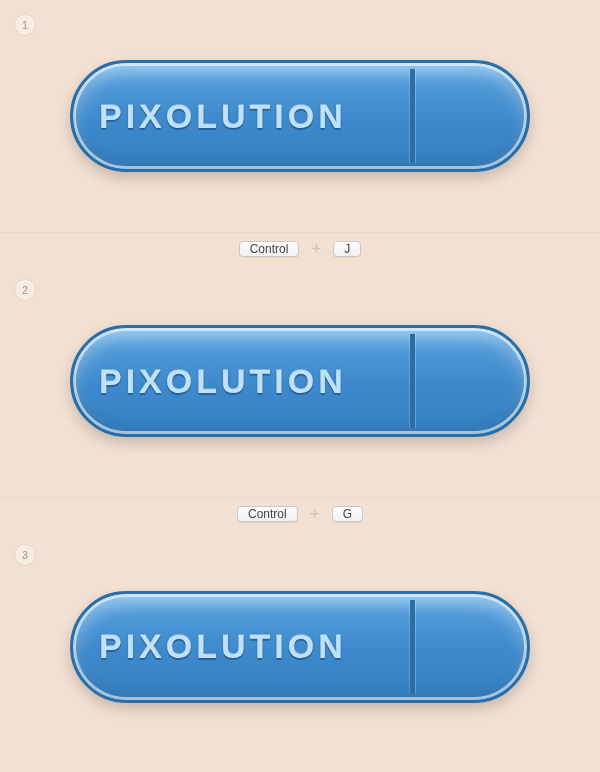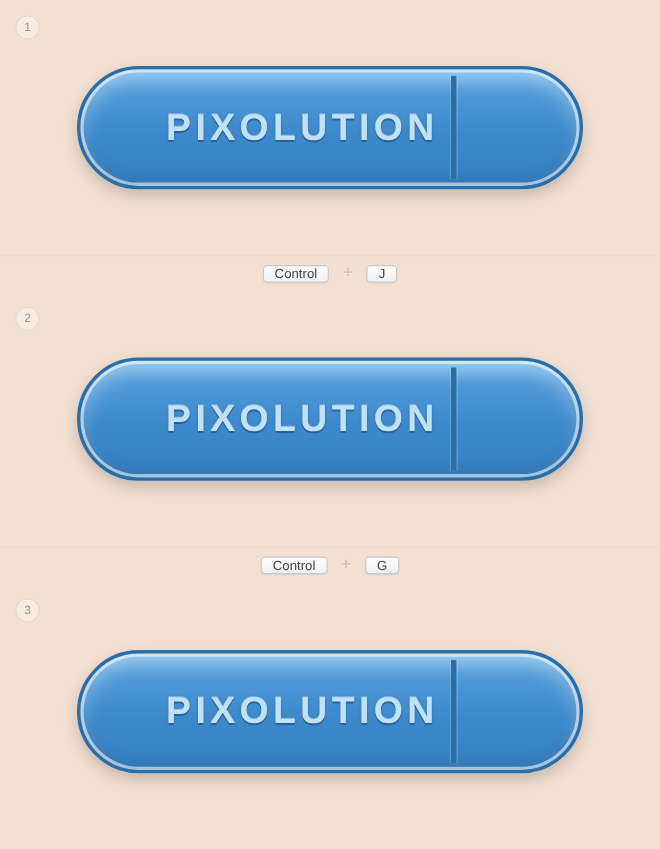--- a/index.html
+++ b/index.html
@@ -53,21 +53,21 @@
   .pill .divider {
     position: absolute;
     top: 6px;
     bottom: 6px;
     right: 112px;
     width: 5px;
     background: #2a6ea8;
     box-shadow: 1px 0 0 rgba(255,255,255,0.25), -1px 0 0 rgba(255,255,255,0.2);
   }
   .pill .label {
-    margin-left: 78px;
+    margin-left: 26px;
     font-size: 34px;
     font-weight: 800;
     letter-spacing: 4px;
     color: #bcdcf3;
     text-shadow:
       0 2px 0 rgba(0,40,80,0.35),
       0 -1px 0 rgba(255,255,255,0.35),
       0 0 3px rgba(0,0,0,0.2);
     filter: contrast(1.05);
   }

